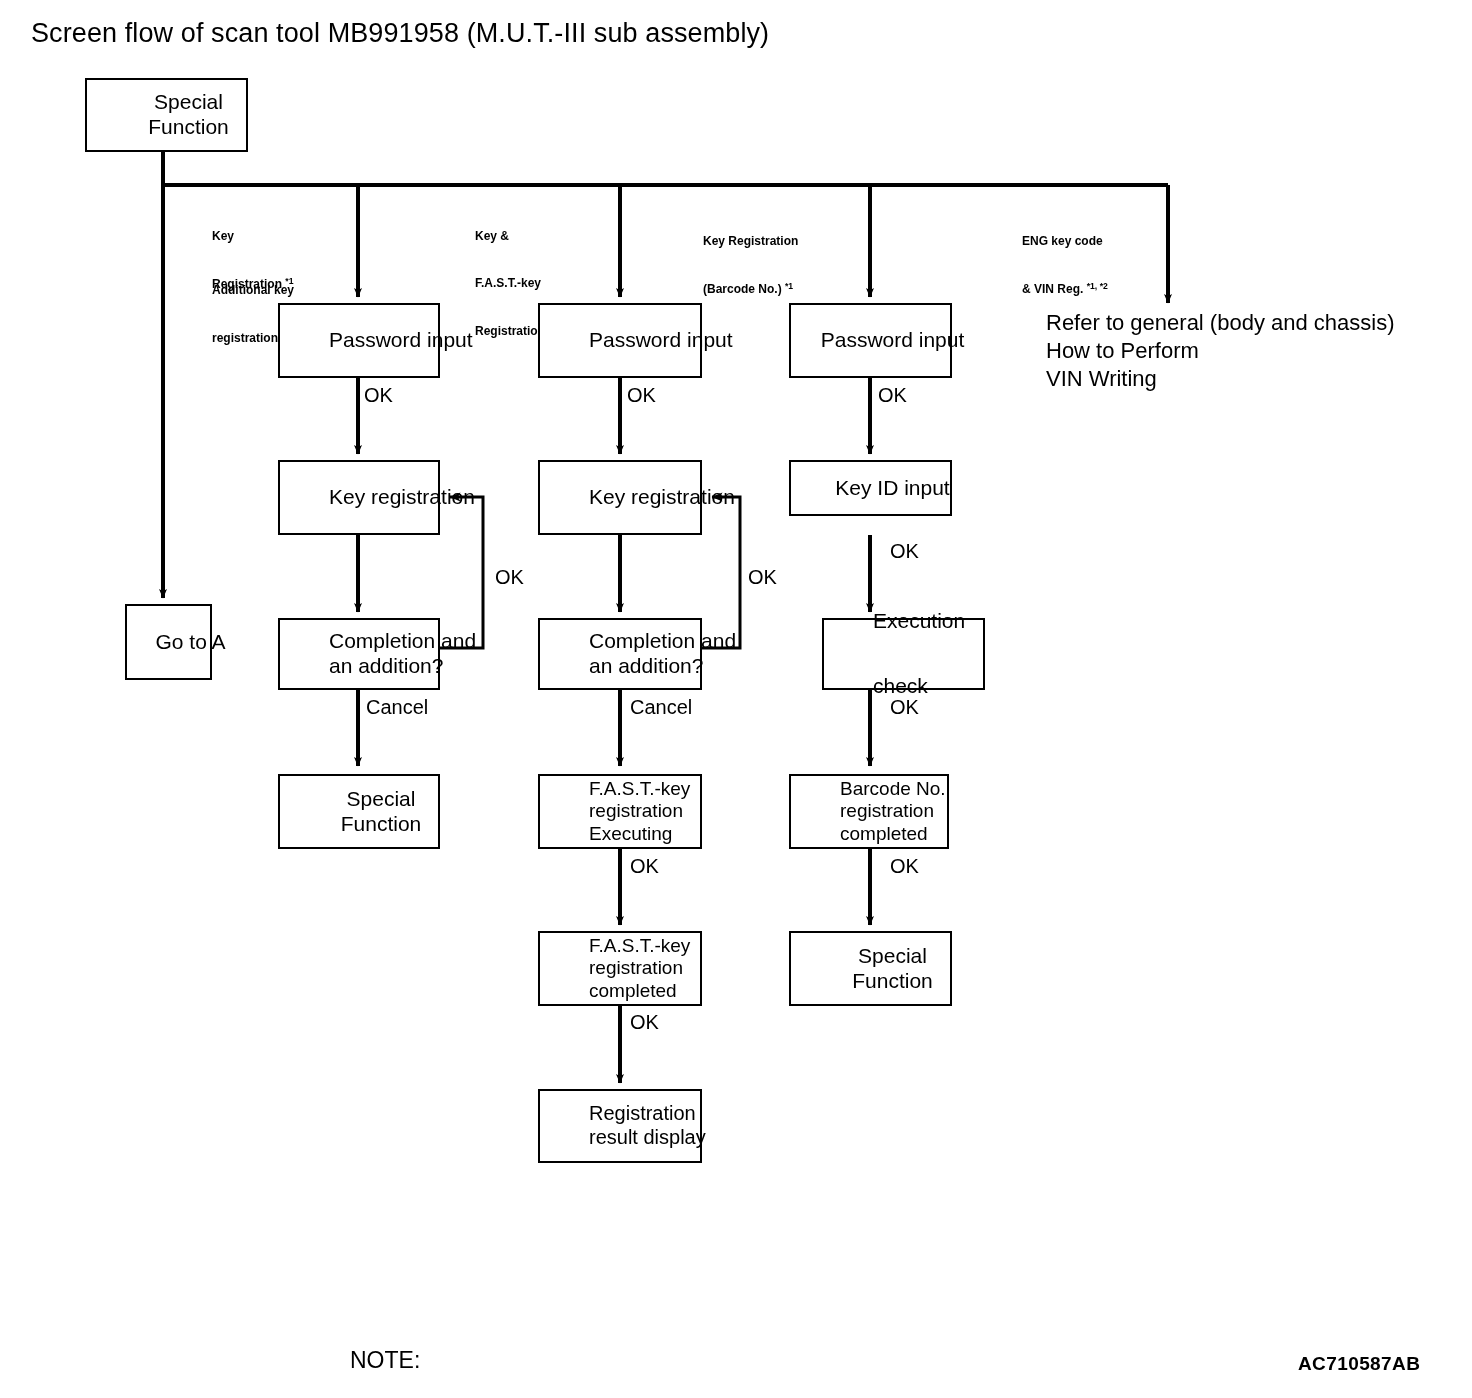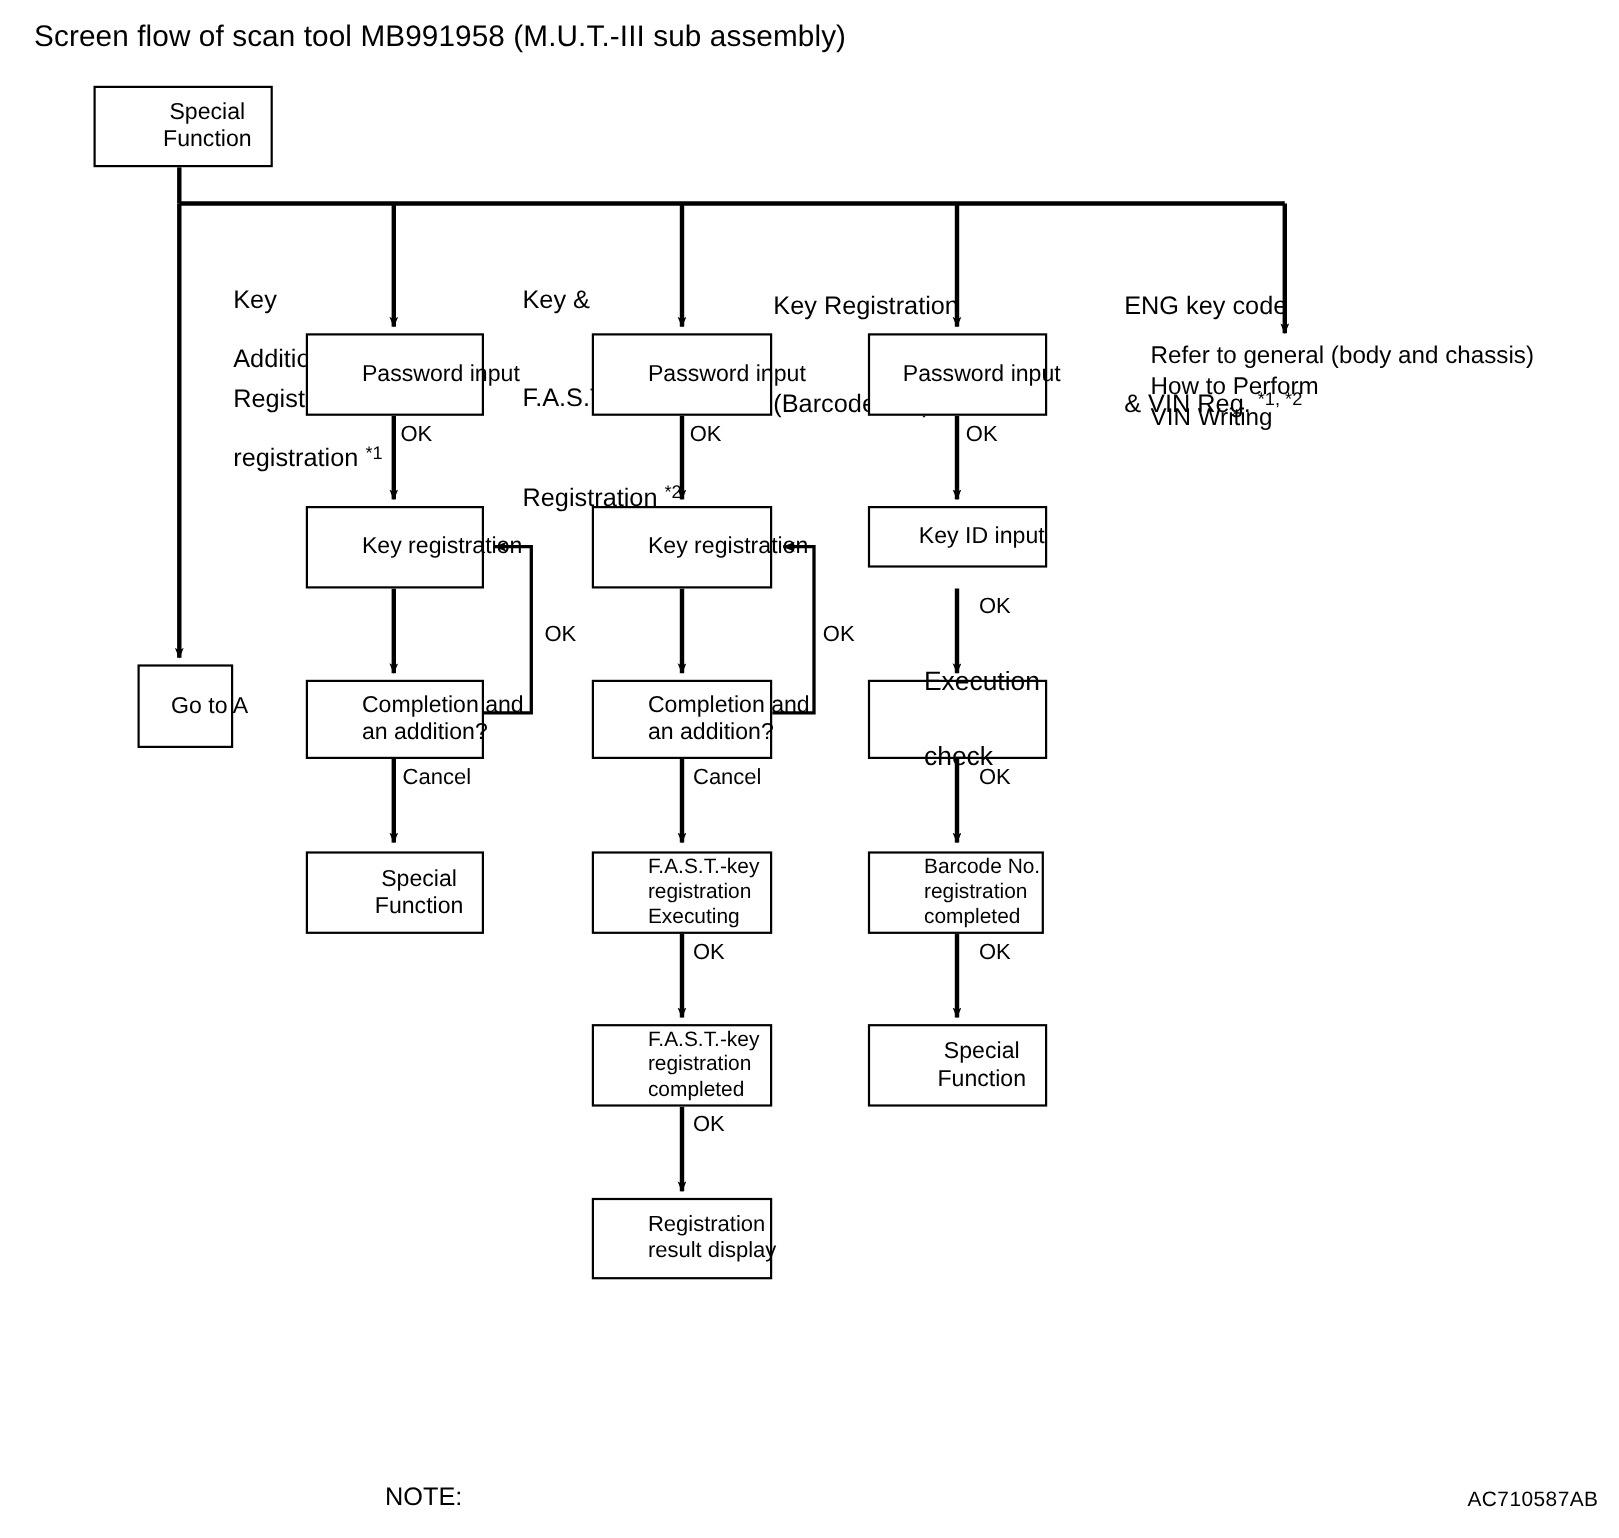--- a/index.html
+++ b/index.html
@@ -7,25 +7,25 @@
        font-family:"Liberation Sans",sans-serif;color:#000;}
   #stage{position:absolute;left:0;top:0;width:1472px;height:1398px;}
   svg.edges{position:absolute;left:0;top:0;width:1472px;height:1398px;}
   .node{position:absolute;box-sizing:border-box;border:2px solid #000;background:#fff;
         display:flex;flex-direction:column;justify-content:center;padding-left:44px;}
   .node .ln{display:block;line-height:1.18;white-space:pre;}
   .node.center{align-items:center;text-align:center;}
   .node.left{align-items:flex-start;text-align:left;}
   .node.left .ln{padding-left:5px;}
   #title{position:absolute;left:31px;top:18px;font-size:27px;letter-spacing:.1px;}
-  .blabel{position:absolute;font-size:23px;line-height:1.3;white-space:pre;}
+  .blabel{position:absolute;font-size:12px;line-height:1.3;white-space:pre;font-weight:bold;}
   .elabel{position:absolute;font-size:20px;white-space:pre;}
   .refnote{position:absolute;font-size:22px;line-height:1.28;white-space:pre;}
   #note{position:absolute;left:350px;top:1283px;font-size:23px;line-height:1.35;white-space:pre;}
-  #code{position:absolute;left:1298px;top:1353px;font-size:19px;font-weight:normal;letter-spacing:.4px;margin-left:36px;}
+  #code{position:absolute;left:1298px;top:1353px;font-size:19px;font-weight:bold;letter-spacing:.4px;}
   .sup{font-size:.72em;vertical-align:.42em;}
 </style>
 </head>
 <body>
 
 <div id="stage">
 
   <div id="title">Screen flow of scan tool MB991958 (M.U.T.-III sub assembly)</div>
 
   <svg class="edges" viewBox="0 0 1472 1398" xmlns="http://www.w3.org/2000/svg">
@@ -160,21 +160,21 @@
   <div class="elabel" style="left:630px;top:696px;">Cancel</div>
   <div class="elabel" style="left:630px;top:855px;">OK</div>
   <div class="elabel" style="left:630px;top:1011px;">OK</div>
 
   <div class="node center" style="left:789px;top:303px;width:163px;height:75px;font-size:21px;">
     <span class="ln">Password input</span>
   </div>
   <div class="node center" style="left:789px;top:460px;width:163px;height:56px;font-size:21px;">
     <span class="ln">Key ID input</span>
   </div>
-  <div class="node left" style="left:789px;top:618px;width:163px;height:72px;font-size:24px;gap:40px;">
+  <div class="node left" style="left:822px;top:618px;width:163px;height:72px;font-size:21px;gap:40px;">
     <span class="ln">Execution</span>
     <span class="ln">check</span>
   </div>
   <div class="node left" style="left:789px;top:774px;width:160px;height:75px;font-size:19px;">
     <span class="ln">Barcode No.</span>
     <span class="ln">registration</span>
     <span class="ln">completed</span>
   </div>
   <div class="node center" style="left:789px;top:931px;width:163px;height:75px;font-size:21px;">
     <span class="ln">Special</span>

